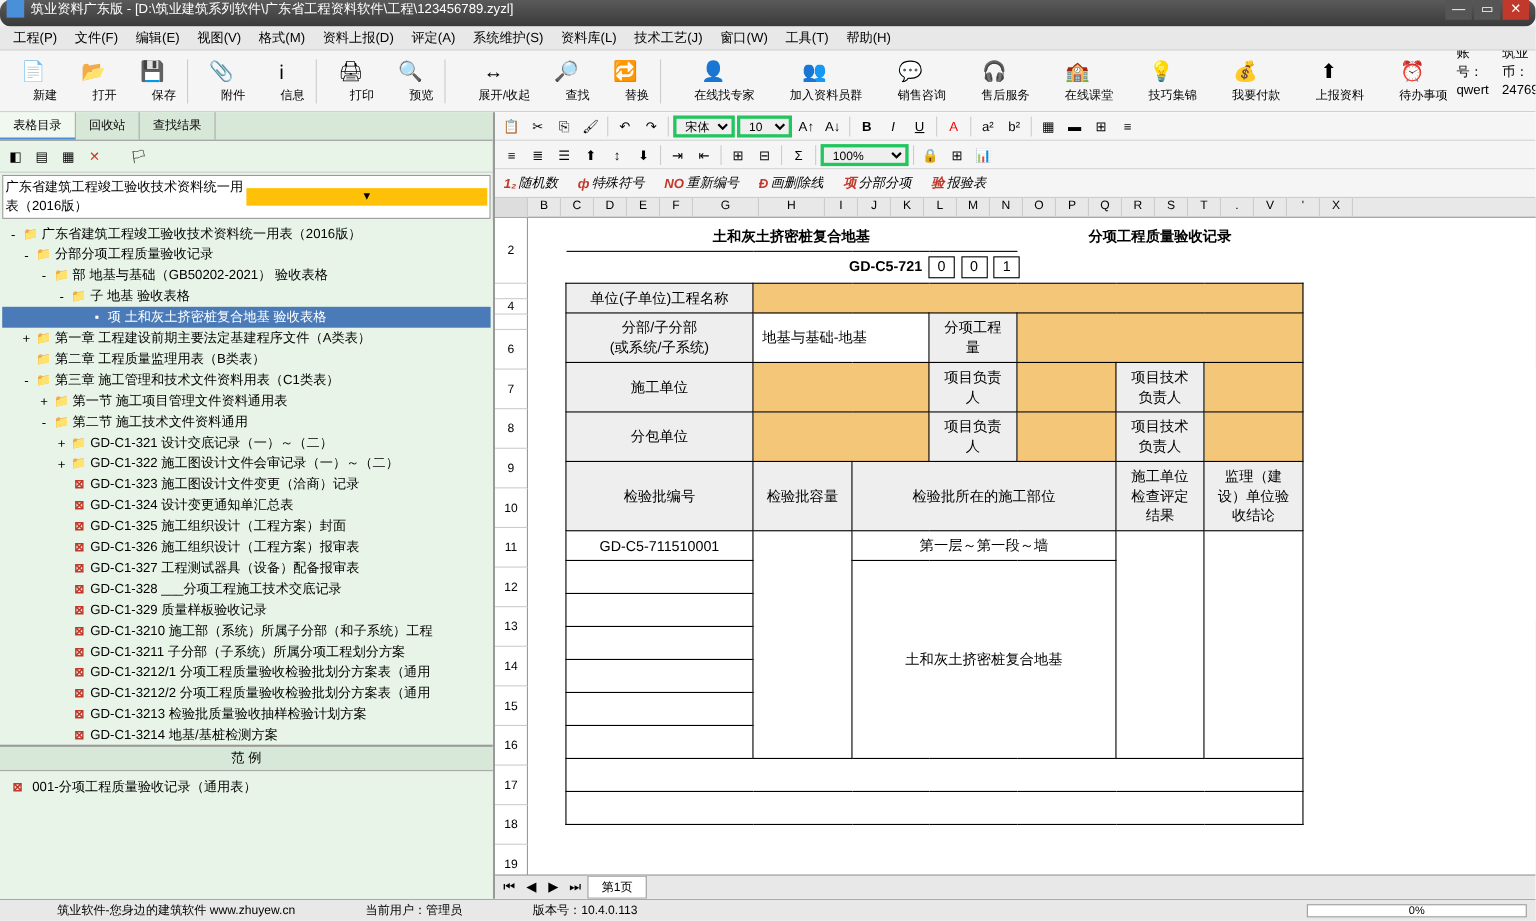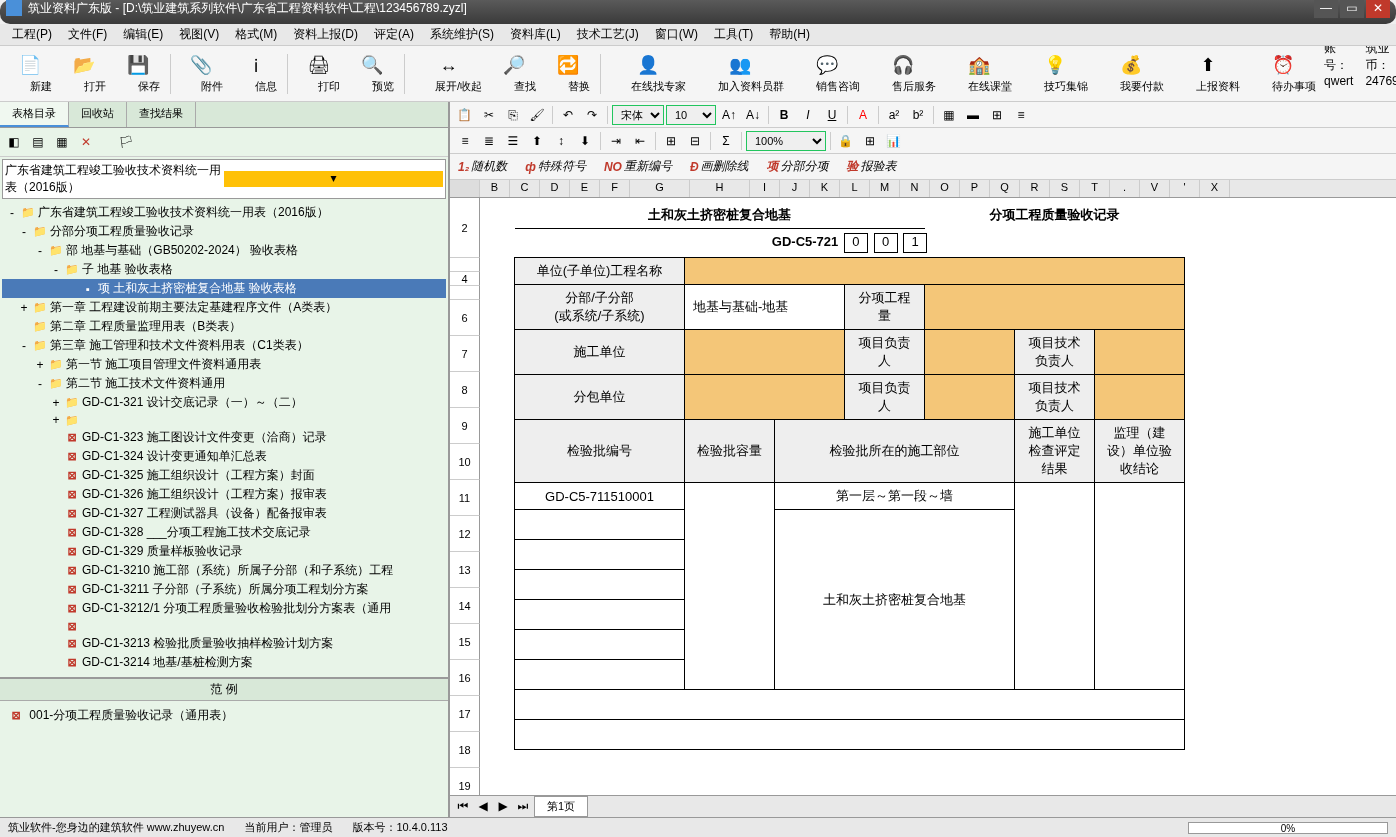--- a/index.html
+++ b/index.html
@@ -47,21 +47,21 @@
 .indent-4 { padding-left: 64px; }
 
 .example-panel { height: 140px; border-top: 2px solid #999; background: #e8f4e8; }
 .example-header { text-align: center; padding: 2px; background: #d8e8d8; border-bottom: 1px solid #aaa; }
 .example-body { padding: 4px; }
 .example-item { padding: 2px; cursor: pointer; }
 
 .right-panel { flex: 1; display: flex; flex-direction: column; background: #fff; overflow: hidden; }
 .format-bar { background: #f5f5f5; border-bottom: 1px solid #ccc; padding: 2px 4px; display: flex; align-items: center; gap: 2px; flex-wrap: wrap; height: 26px; overflow: hidden; }
 .fb-btn { width: 22px; height: 20px; display: flex; align-items: center; justify-content: center; cursor: pointer; border: 1px solid transparent; }
-.fb-select { border: 1px solid #22c55e; padding: 1px 4px; height: 20px; font-size: 11px; }
+.fb-select { border: 3px solid #22c55e; padding: 1px 4px; height: 20px; font-size: 11px; }
 .fb-sep { width: 1px; height: 18px; background: #ccc; margin: 0 2px; }
 
 .format-bar2 { background: #f5f5f5; border-bottom: 1px solid #ccc; padding: 2px 4px; display: flex; align-items: center; gap: 2px; height: 26px; overflow: hidden; }
 .special-bar { background: #f5f5f5; border-bottom: 1px solid #ccc; padding: 2px 4px; display: flex; align-items: center; gap: 10px; height: 26px; }
 .sp-btn { cursor: pointer; padding: 2px 4px; display: flex; align-items: center; gap: 2px; font-style: italic; }
 .sp-prefix { color: #c0392b; font-weight: bold; }
 
 .sheet-area { flex: 1; overflow: auto; position: relative; }
 .col-headers { display: flex; background: #e8e8e8; border-bottom: 1px solid #999; height: 18px; position: sticky; top: 0; }
 .col-h { border-right: 1px solid #ccc; text-align: center; font-size: 11px; padding: 1px; min-width: 25px; }
@@ -75,21 +75,21 @@
 .form-code { border: none !important; text-align: right; font-size: 14px; }
 .code-box { display: inline-block; border: 1px solid #000; width: 24px; height: 20px; text-align: center; margin-left: 2px; }
 .hdr-cell { background: #eee; }
 .orange-cell { background: #f4c678; }
 
 .sheet-tabs { background: #e8e8e8; height: 22px; display: flex; align-items: center; border-top: 1px solid #999; padding: 0 4px; gap: 2px; }
 .st-nav { width: 18px; height: 16px; cursor: pointer; text-align: center; }
 .st-tab { padding: 2px 12px; background: #fff; border: 1px solid #999; cursor: pointer; font-size: 11px; }
 
 .statusbar { height: 20px; background: #e8e8e8; border-top: 1px solid #999; display: flex; align-items: center; padding: 0 8px; font-size: 11px; gap: 20px; }
-.status-item { white-space: nowrap; }
+.status-item { white-space: nowrap; margin-left: 44px; }
 .status-progress { margin-left: auto; width: 200px; height: 12px; border: 1px solid #999; background: #fff; position: relative; }
 .status-pct { position: absolute; width: 100%; text-align: center; font-size: 10px; }
 </style>
 </head>
 <body>
 
 <div class="titlebar">
   <div class="titlebar-icon"></div>
   <div class="titlebar-text">筑业资料广东版 - [D:\筑业建筑系列软件\广东省工程资料软件\工程\123456789.zyzl]</div>
   <div class="win-controls">
@@ -231,21 +231,21 @@
           <span>广东省建筑工程竣工验收技术资料统一用表（2016版）</span>
         </div>
         <div class="tree-node indent-1">
           <span class="tree-toggle">-</span>
           <span class="tree-icon folder-icon">📁</span>
           <span>分部分项工程质量验收记录</span>
         </div>
         <div class="tree-node indent-2">
           <span class="tree-toggle">-</span>
           <span class="tree-icon folder-icon">📁</span>
-          <span>部 地基与基础（GB50202-2024） 验收表格</span>
+          <span>部 地基与基础（GB50202-2021） 验收表格</span>
         </div>
         <div class="tree-node indent-3">
           <span class="tree-toggle">-</span>
           <span class="tree-icon folder-icon">📁</span>
           <span>子 地基 验收表格</span>
         </div>
         <div class="tree-node indent-4 selected">
           <span class="tree-toggle"></span>
           <span class="tree-icon">▪</span>
           <span>项 土和灰土挤密桩复合地基 验收表格</span>
@@ -276,20 +276,21 @@
           <span>第二节 施工技术文件资料通用</span>
         </div>
         <div class="tree-node indent-3">
           <span class="tree-toggle">+</span>
           <span class="tree-icon folder-icon">📁</span>
           <span>GD-C1-321 设计交底记录（一）～（二）</span>
         </div>
         <div class="tree-node indent-3">
           <span class="tree-toggle">+</span>
           <span class="tree-icon folder-icon">📁</span>
+          <span>GD-C1-322 施工图设计文件会审记录（一）～（二）</span>
         </div>
         <div class="tree-node indent-3">
           <span class="tree-toggle"></span>
           <span class="tree-icon doc-icon">⊠</span>
           <span>GD-C1-323 施工图设计文件变更（洽商）记录</span>
         </div>
         <div class="tree-node indent-3">
           <span class="tree-toggle"></span>
           <span class="tree-icon doc-icon">⊠</span>
           <span>GD-C1-324 设计变更通知单汇总表</span>
@@ -330,20 +331,21 @@
           <span>GD-C1-3211 子分部（子系统）所属分项工程划分方案</span>
         </div>
         <div class="tree-node indent-3">
           <span class="tree-toggle"></span>
           <span class="tree-icon doc-icon">⊠</span>
           <span>GD-C1-3212/1 分项工程质量验收检验批划分方案表（通用</span>
         </div>
         <div class="tree-node indent-3">
           <span class="tree-toggle"></span>
           <span class="tree-icon doc-icon">⊠</span>
+          <span>GD-C1-3212/2 分项工程质量验收检验批划分方案表（通用</span>
         </div>
         <div class="tree-node indent-3">
           <span class="tree-toggle"></span>
           <span class="tree-icon doc-icon">⊠</span>
           <span>GD-C1-3213 检验批质量验收抽样检验计划方案</span>
         </div>
         <div class="tree-node indent-3">
           <span class="tree-toggle"></span>
           <span class="tree-icon doc-icon">⊠</span>
           <span>GD-C1-3214 地基/基桩检测方案</span>

